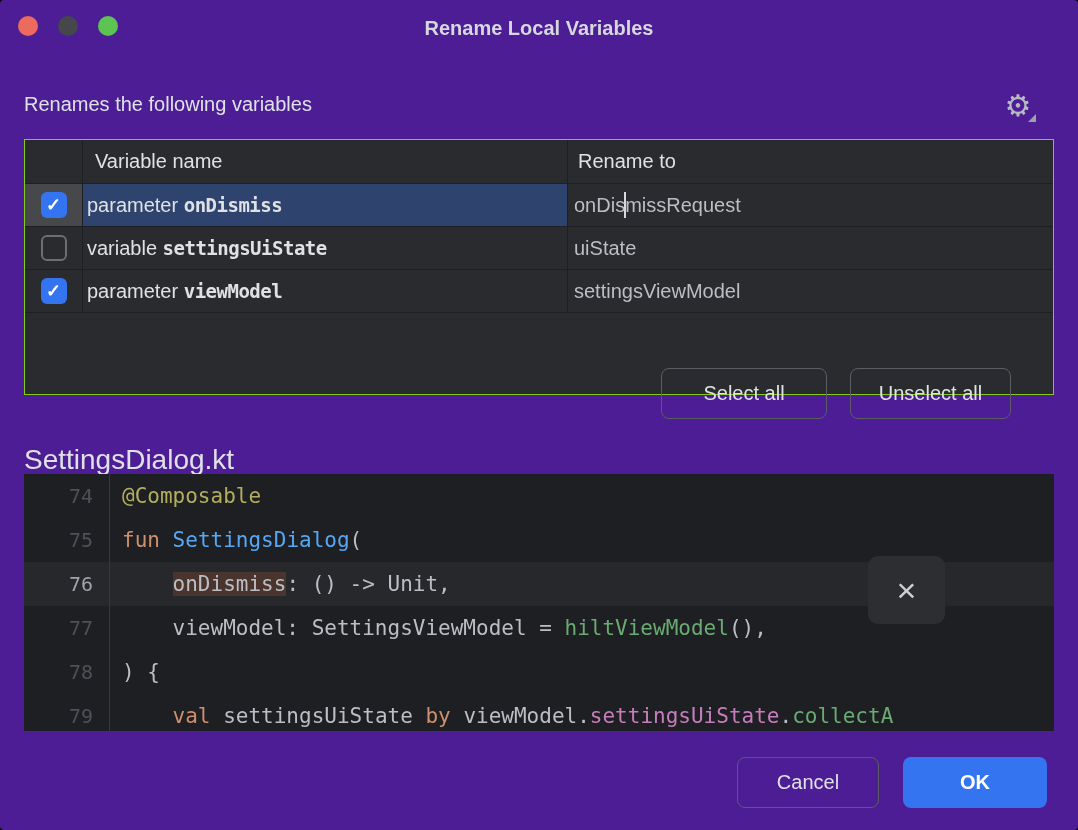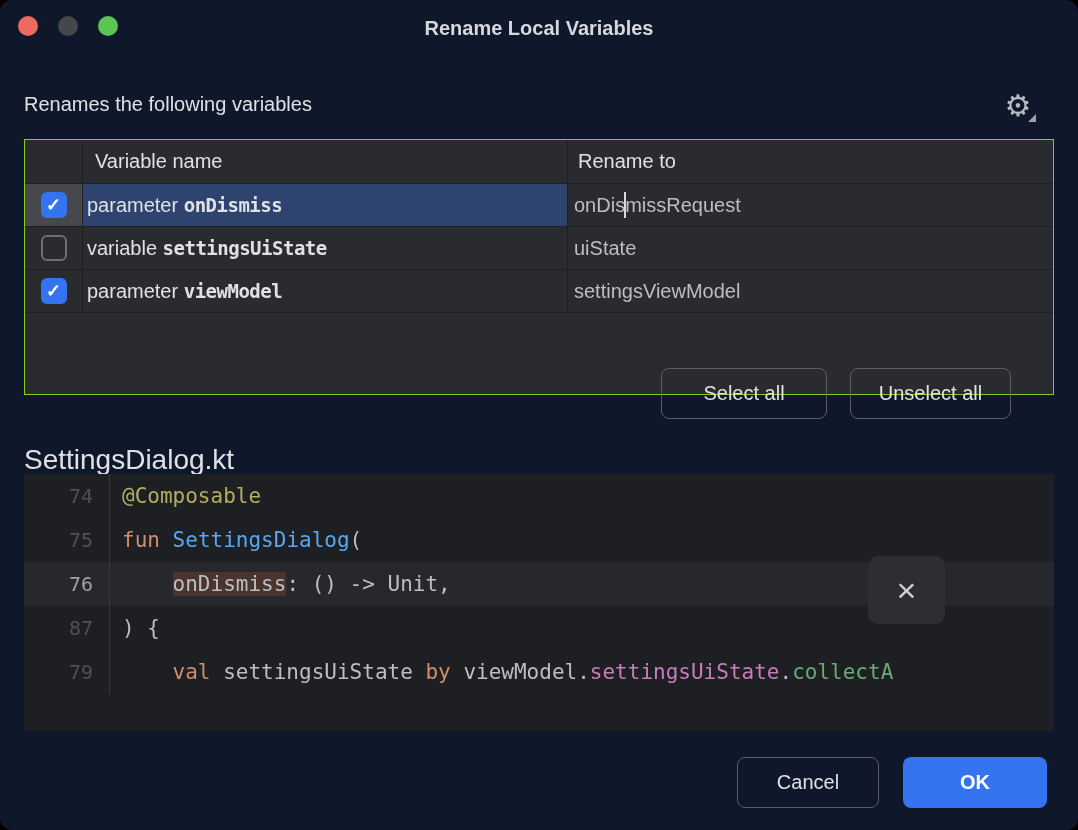--- a/index.html
+++ b/index.html
@@ -1,17 +1,17 @@
 <!DOCTYPE html>
 <html><head>
 <meta charset="utf-8">
 <style>
   html,body{margin:0;padding:0;background:#000;}
   body{width:1078px;height:830px;overflow:hidden;font-family:"Liberation Sans",sans-serif;}
-  .window{position:relative;width:1078px;height:830px;background:#0f172a;border-radius:12px;overflow:hidden;color:#dfe1e5;}
+  .window{position:relative;width:1078px;height:830px;background:#4c1d95;border-radius:4px;overflow:hidden;color:#dfe1e5;}
 
   
   .titlebar{position:absolute;left:0;top:0;width:100%;height:56px;display:flex;align-items:center;justify-content:center;}
   .traffic{position:absolute;left:18px;top:16px;display:flex;gap:20px;}
   .tl{width:20px;height:20px;border-radius:50%;}
   .tl.red{background:#ec6a5e;}
   .tl.gray{background:#45474a;}
   .tl.green{background:#5dc454;}
   .title{font-size:20px;font-weight:700;color:#d5d8dd;}
 
@@ -148,21 +148,25 @@
         </div>
         <div class="code-line">
           <div class="gutter">75</div>
           <div class="code-text"><span class="tok-kw">fun</span><span class="tok-pl"> </span><span class="tok-fn">SettingsDialog</span><span class="tok-pl">(</span></div>
         </div>
         <div class="code-line current">
           <div class="gutter">76</div>
           <div class="code-text"><span class="tok-pl">    </span><span class="tok-pl-hl">onDismiss</span><span class="tok-pl">: () -&gt; Unit,</span></div>
         </div>
         <div class="code-line">
-          <div class="gutter">87</div>
+          <div class="gutter">77</div>
+          <div class="code-text"><span class="tok-pl">    viewModel: SettingsViewModel = </span><span class="tok-green">hiltViewModel</span><span class="tok-pl">(),</span></div>
+        </div>
+        <div class="code-line">
+          <div class="gutter">78</div>
           <div class="code-text"><span class="tok-pl">) {</span></div>
         </div>
         <div class="code-line">
           <div class="gutter">79</div>
           <div class="code-text"><span class="tok-pl">    </span><span class="tok-kw">val</span><span class="tok-pl"> settingsUiState </span><span class="tok-kw">by</span><span class="tok-pl"> viewModel.</span><span class="tok-purple">settingsUiState</span><span class="tok-pl">.</span><span class="tok-green">collectA</span></div>
         </div>
       </div>
   </div>
 
   <div class="close-float">

